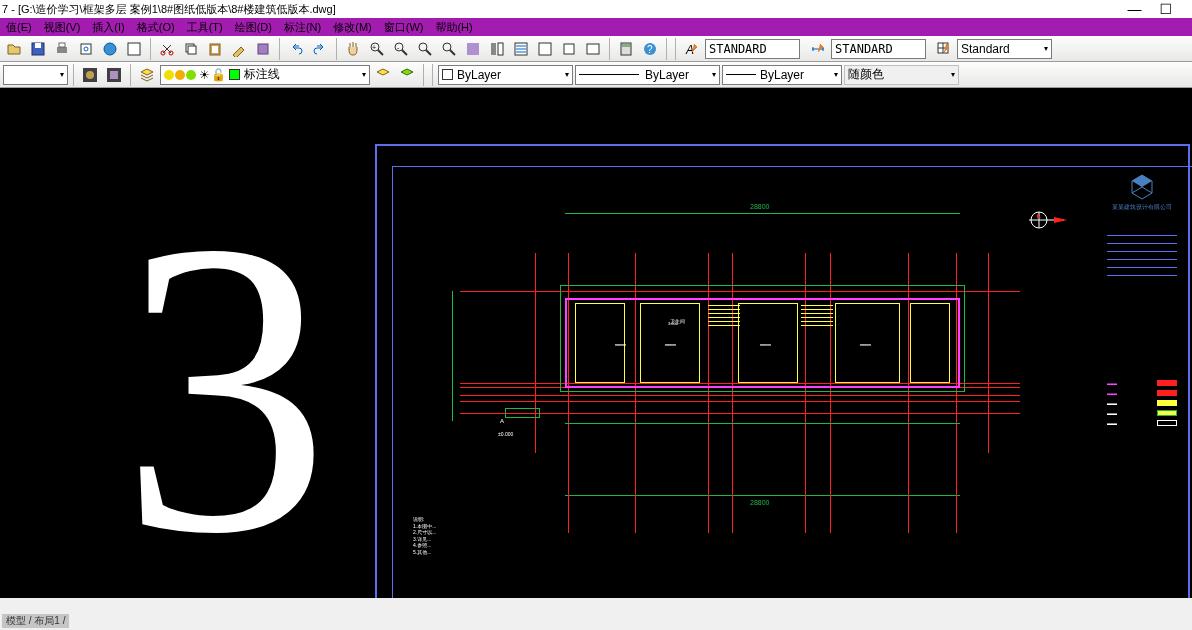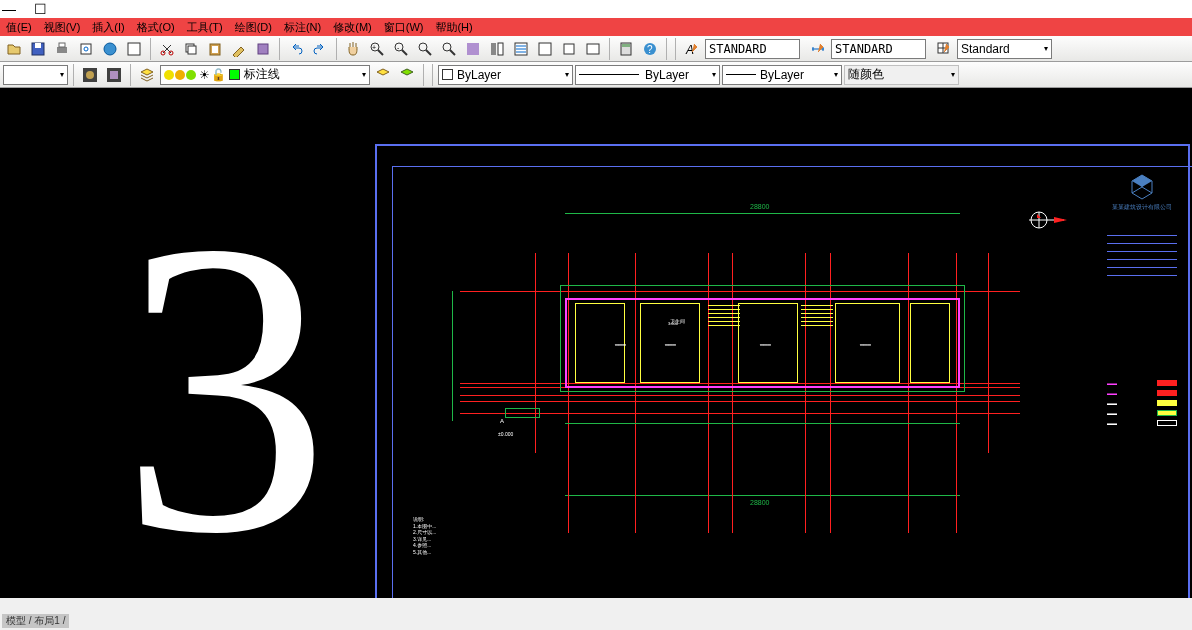--- a/index.html
+++ b/index.html
@@ -21,21 +21,21 @@
     }
     .title-text { color: #000; }
     .win-controls {
       display: flex;
       gap: 18px;
       padding-right: 20px;
       font-size: 14px;
     }
     .win-btn { cursor: pointer; font-weight: normal; }
     .menubar {
-      background: #ef4444;
+      background: #a21caf;
       height: 18px;
       display: flex;
       align-items: center;
       padding-left: 2px;
       gap: 4px;
     }
     .menu-item { padding: 0 4px; cursor: pointer; }
     .toolbar {
       background: linear-gradient(#fdfdfd,#e8e8e6);
       height: 26px;
@@ -245,20 +245,21 @@
       padding: 0 3px;
     }
     .colordd { width: 115px; }
     .lightbulbs { display:flex; gap:1px; margin-right:3px; }
     .bulb { width:10px; height:10px; border-radius:50%; }
   </style>
 </head>
 <body>
 
 <div class="titlebar">
+  <span class="title-text">7 - [G:\造价学习\框架多层 案例1\8#图纸低版本\8#楼建筑低版本.dwg]</span>
   <span class="win-controls">
     <span class="win-btn">—</span>
     <span class="win-btn">☐</span>
   </span>
 </div>
 
 <div class="menubar">
   <span class="menu-item">值(E)</span>
   <span class="menu-item">视图(V)</span>
   <span class="menu-item">插入(I)</span>

